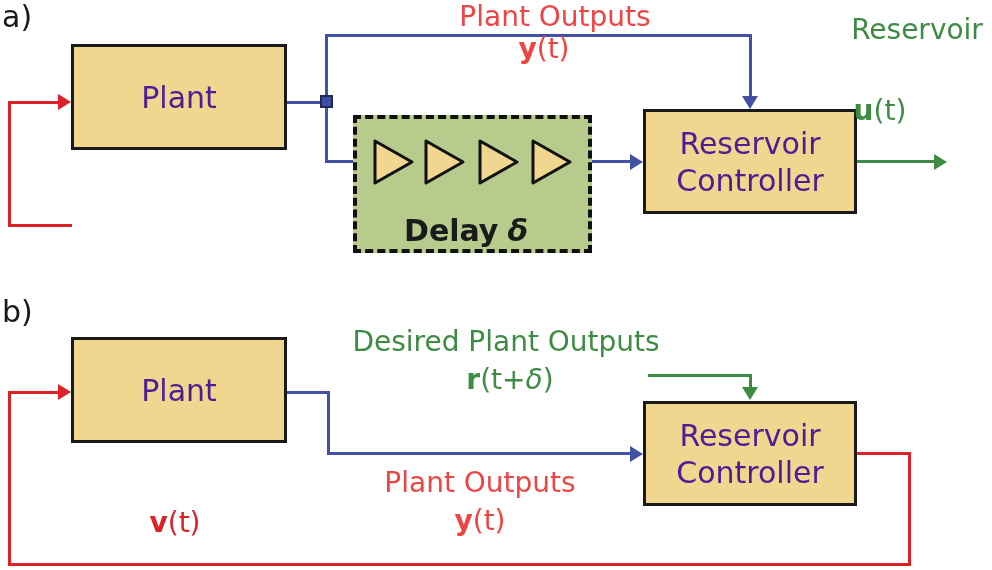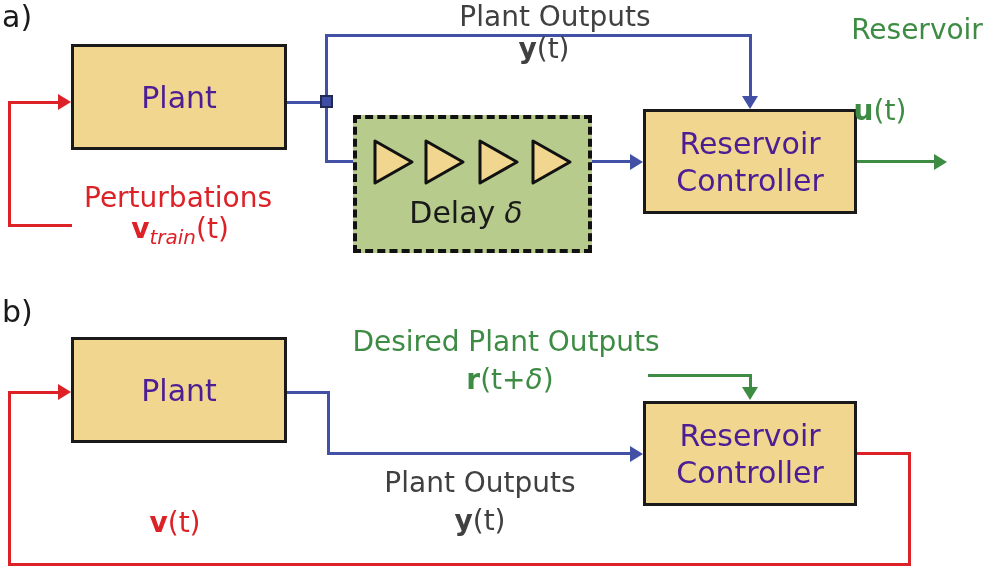--- a/index.html
+++ b/index.html
@@ -15,21 +15,21 @@
   }
   .line{position:absolute;}
   .red-bg{background:#dc2127;}
   .blue-bg{background:#4250a6;}
   .green-bg{background:#3e8c44;}
   .lbl{
     position:absolute;white-space:nowrap;font-size:28px;line-height:1;
     transform:translateX(-50%);
   }
   .red-t{color:#dc2127;}
-  .blue-t{color:#404040;}
+  .blue-t{color:#ef4444;}
   .green-t{color:#3e8c44;}
   .black-t{color:#1a1a1a;}
   .panel-label{position:absolute;font-size:30px;line-height:1;color:#1a1a1a;}
   .arrow{position:absolute;width:0;height:0;}
   .arrow.right{border-top:8px solid transparent;border-bottom:8px solid transparent;border-left:13px solid;}
   .arrow.down{border-left:8px solid transparent;border-right:8px solid transparent;border-top:13px solid;}
   .junction{
     position:absolute;width:13px;height:13px;box-sizing:border-box;
     background:#3f4da6;border:2px solid #20294f;
   }
@@ -66,34 +66,32 @@
   <div class="line blue-bg" style="left:325px;top:160px;width:306px;height:3px;"></div>
   <div class="arrow right" style="left:630px;top:154px;border-left-color:#4250a6;"></div>
 
   <div class="delay-box" style="left:353px;top:115px;width:239px;height:138px;"></div>
   <svg class="abs" style="left:368px;top:138px;" width="210" height="48" viewBox="0 0 210 48">
     <polygon points="7,3 7,45 44,24" fill="#f0d68f" stroke="#111" stroke-width="3" stroke-linejoin="round"></polygon>
     <polygon points="58,3 58,45 95,24" fill="#f0d68f" stroke="#111" stroke-width="3" stroke-linejoin="round"></polygon>
     <polygon points="112,3 112,45 149,24" fill="#f0d68f" stroke="#111" stroke-width="3" stroke-linejoin="round"></polygon>
     <polygon points="165,3 165,45 202,24" fill="#f0d68f" stroke="#111" stroke-width="3" stroke-linejoin="round"></polygon>
   </svg>
-  <div class="lbl black-t delay-lbl" style="left:466px;top:198px;font-size:30px;"><span>Delay</span><i>δ</i></div>
+  <div class="lbl black-t delay-lbl" style="left:466px;top:216px;font-size:30px;font-weight:bold;"><span>Delay</span><i>δ</i></div>
 
   <div class="box" style="left:643px;top:109px;width:214px;height:105px;">
     <span><span>Reservoir</span><br><span>Controller</span></span>
   </div>
 
   <div class="line green-bg" style="left:857px;top:160px;width:77px;height:3px;"></div>
   <div class="arrow right" style="left:934px;top:154px;border-left-color:#3e8c44;"></div>
 
   <div class="lbl blue-t" style="left:555px;top:3px;">Plant Outputs</div>
   <div class="lbl blue-t sym" style="left:544px;top:35px;"><b>y</b><span>(t)</span></div>
 
-  <div class="lbl red-t" style="left:178px;top:184px;">Perturbations</div>
-  <div class="lbl red-t sym" style="left:180px;top:215px;"><b>v</b><sub>train</sub><span>(t)</span></div>
 
   <div class="lbl green-t" style="left:917px;top:16px;">Reservoir</div>
   <div class="lbl green-t sym" style="left:880px;top:97px;"><b>u</b><span>(t)</span></div>
 
   <div class="panel-label" style="left:2px;top:297px;">b)</div>
 
   <div class="line red-bg" style="left:857px;top:452px;width:54px;height:3px;"></div>
   <div class="line red-bg" style="left:908px;top:452px;width:3px;height:114px;"></div>
   <div class="line red-bg" style="left:8px;top:563px;width:903px;height:3px;"></div>
   <div class="line red-bg" style="left:8px;top:391px;width:3px;height:175px;"></div>

